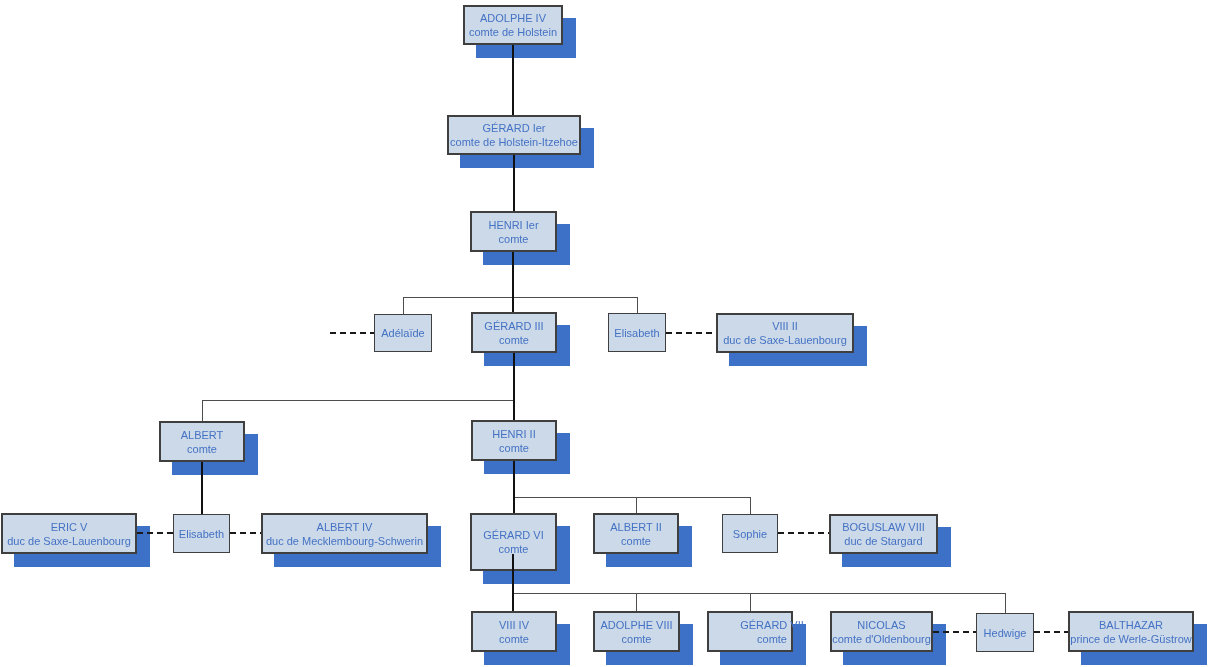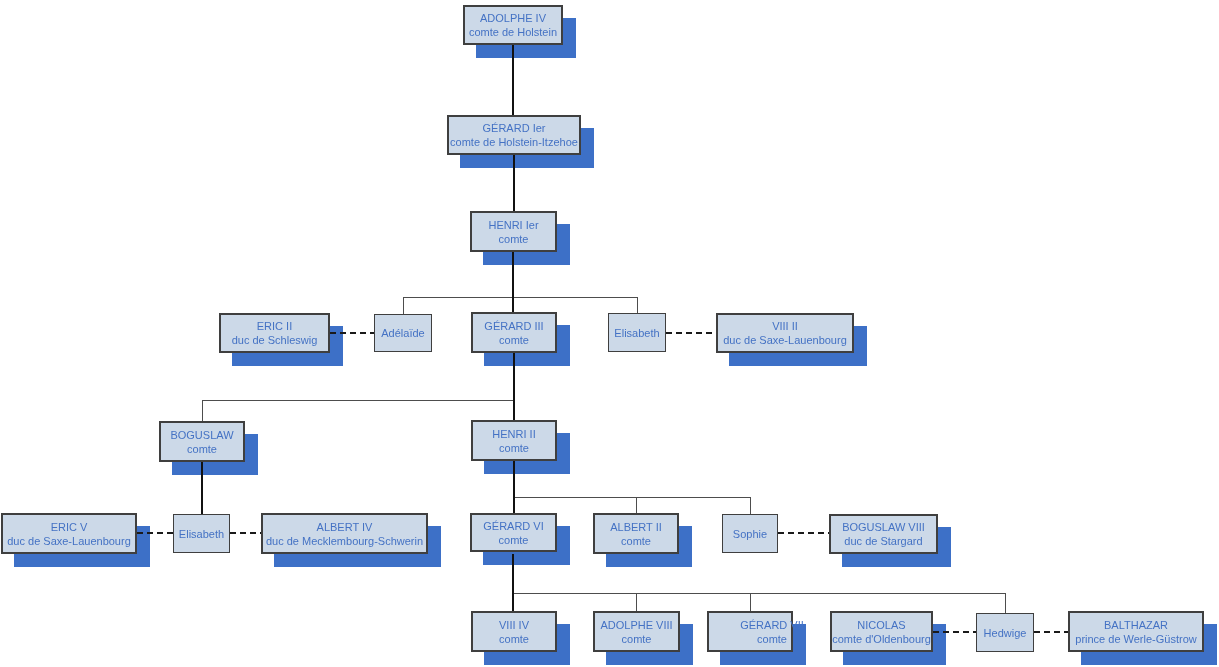--- a/index.html
+++ b/index.html
@@ -79,58 +79,54 @@
       <span class="person-title">comte de Holstein-Itzehoe</span>
     </div>
     <div class="node" style="left: 463px; top: 5px; width: 100px; height: 40px; background: rgb(204, 217, 232); color: rgb(68, 114, 196); border: 2px solid rgb(63, 63, 63); box-shadow: rgb(61, 112, 199) 13px 13px 0px 0px;">
       <span class="person-name">ADOLPHE IV</span>
       <span class="person-title">comte de Holstein</span>
     </div>
     <div class="node" style="left: 470px; top: 211px; width: 87px; height: 41px; background: rgb(204, 217, 232); color: rgb(68, 114, 196); border: 2px solid rgb(63, 63, 63); box-shadow: rgb(61, 112, 199) 13px 13px 0px 0px;">
       <span class="person-name">HENRI Ier</span>
       <span class="person-title">comte</span>
     </div>
-    <div class="node" style="left: 219px; top: 313px; width: 111px; height: 40px; background: rgb(204, 217, 232); color: rgb(68, 114, 196); border: 2px solid rgb(63, 63, 63); box-shadow: rgb(61, 112, 199) 13px 13px 0px 0px;">
-      <span class="person-name">ERIC II</span>
-      <span class="person-title">duc de Schleswig</span>
-    </div>
     <div class="node" style="left: 374px; top: 314px; width: 58px; height: 38px; background: rgb(204, 217, 232); color: rgb(68, 114, 196); border: 1.5px solid rgb(63, 63, 63);">
       <span class="person-name">Adélaïde</span>
     </div>
     <div class="node" style="left: 471px; top: 312px; width: 86px; height: 41px; background: rgb(204, 217, 232); color: rgb(68, 114, 196); border: 2px solid rgb(63, 63, 63); box-shadow: rgb(61, 112, 199) 13px 13px 0px 0px;">
       <span class="person-name">GÉRARD III</span>
       <span class="person-title">comte</span>
     </div>
     <div class="node" style="left: 608px; top: 313px; width: 58px; height: 39px; background: rgb(204, 217, 232); color: rgb(68, 114, 196); border: 1.5px solid rgb(63, 63, 63);">
       <span class="person-name">Elisabeth</span>
     </div>
     <div class="node" style="left: 716px; top: 313px; width: 138px; height: 40px; background: rgb(204, 217, 232); color: rgb(68, 114, 196); border: 2px solid rgb(63, 63, 63); box-shadow: rgb(61, 112, 199) 13px 13px 0px 0px;">
       <span class="person-name">VIII II</span>
       <span class="person-title">duc de Saxe-Lauenbourg</span>
     </div>
     <div class="node" style="left: 159px; top: 421px; width: 86px; height: 41px; background: rgb(204, 217, 232); color: rgb(68, 114, 196); border: 2px solid rgb(63, 63, 63); box-shadow: rgb(61, 112, 199) 13px 13px 0px 0px;">
-      <span class="person-name">BOGUSLAW</span>
+      <span class="person-name">ALBERT</span>
       <span class="person-title">comte</span>
     </div>
     <div class="node" style="left: 471px; top: 420px; width: 86px; height: 41px; background: rgb(204, 217, 232); color: rgb(68, 114, 196); border: 2px solid rgb(63, 63, 63); box-shadow: rgb(61, 112, 199) 13px 13px 0px 0px;">
       <span class="person-name">HENRI II</span>
       <span class="person-title">comte</span>
     </div>
     <div class="node" style="left: 1px; top: 513px; width: 136px; height: 41px; background: rgb(204, 217, 232); color: rgb(68, 114, 196); border: 2px solid rgb(63, 63, 63); box-shadow: rgb(61, 112, 199) 13px 13px 0px 0px;">
       <span class="person-name">ERIC V</span>
       <span class="person-title">duc de Saxe-Lauenbourg</span>
     </div>
     <div class="node" style="left: 173px; top: 514px; width: 57px; height: 39px; background: rgb(204, 217, 232); color: rgb(68, 114, 196); border: 1.5px solid rgb(63, 63, 63);">
       <span class="person-name">Elisabeth</span>
     </div>
     <div class="node" style="left: 261px; top: 513px; width: 167px; height: 41px; background: rgb(204, 217, 232); color: rgb(68, 114, 196); border: 2px solid rgb(63, 63, 63); box-shadow: rgb(61, 112, 199) 13px 13px 0px 0px;">
       <span class="person-name">ALBERT IV</span>
       <span class="person-title">duc de Mecklembourg-Schwerin</span>
     </div>
-    <div class="node" style="left: 470px; top: 513px; width: 87px; height: 39px; background: rgb(204, 217, 232); color: rgb(68, 114, 196); border: 2px solid rgb(63, 63, 63); box-shadow: rgb(61, 112, 199) 13px 13px 0px 0px;">
+    <div class="node" style="left: 470px; top: 513px; width: 87px; height: 58px; background: rgb(204, 217, 232); color: rgb(68, 114, 196); border: 2px solid rgb(63, 63, 63); box-shadow: rgb(61, 112, 199) 13px 13px 0px 0px;">
       <span class="person-name">GÉRARD VI</span>
       <span class="person-title">comte</span>
     </div>
     <div class="node" style="left: 593px; top: 513px; width: 86px; height: 41px; background: rgb(204, 217, 232); color: rgb(68, 114, 196); border: 2px solid rgb(63, 63, 63); box-shadow: rgb(61, 112, 199) 13px 13px 0px 0px;">
       <span class="person-name">ALBERT II</span>
       <span class="person-title">comte</span>
     </div>
     <div class="node" style="left: 722px; top: 514px; width: 56px; height: 39px; background: rgb(204, 217, 232); color: rgb(68, 114, 196); border: 1.5px solid rgb(63, 63, 63); text-align: center;">
       <span class="person-name">Sophie</span>
     </div>
@@ -150,17 +146,17 @@
       <span class="person-name">GÉRARD VII</span>
       <span class="person-title">comte</span>
     </div>
     <div class="node" style="left: 830px; top: 611px; width: 103px; height: 41px; background: rgb(204, 217, 232); color: rgb(68, 114, 196); border: 2px solid rgb(63, 63, 63); box-shadow: rgb(61, 112, 199) 13px 13px 0px 0px;">
       <span class="person-name">NICOLAS</span>
       <span class="person-title">comte d'Oldenbourg</span>
     </div>
     <div class="node" style="left: 976px; top: 613px; width: 58px; height: 39px; background: rgb(204, 217, 232); color: rgb(68, 114, 196); border: 1.5px solid rgb(63, 63, 63);">
       <span class="person-name">Hedwige</span>
     </div>
-    <div class="node" style="left: 1068px; top: 611px; width: 136px; height: 41px; background: rgb(204, 217, 232); color: rgb(68, 114, 196); border: 2px solid rgb(63, 63, 63); box-shadow: rgb(61, 112, 199) 13px 13px 0px 0px;">
+    <div class="node" style="left: 1068px; top: 611px; width: 126px; height: 41px; background: rgb(204, 217, 232); color: rgb(68, 114, 196); border: 2px solid rgb(63, 63, 63); box-shadow: rgb(61, 112, 199) 13px 13px 0px 0px;">
       <span class="person-name">BALTHAZAR</span>
       <span class="person-title">prince de Werle-Güstrow</span>
     </div>
   </div>
 
 </body></html>

